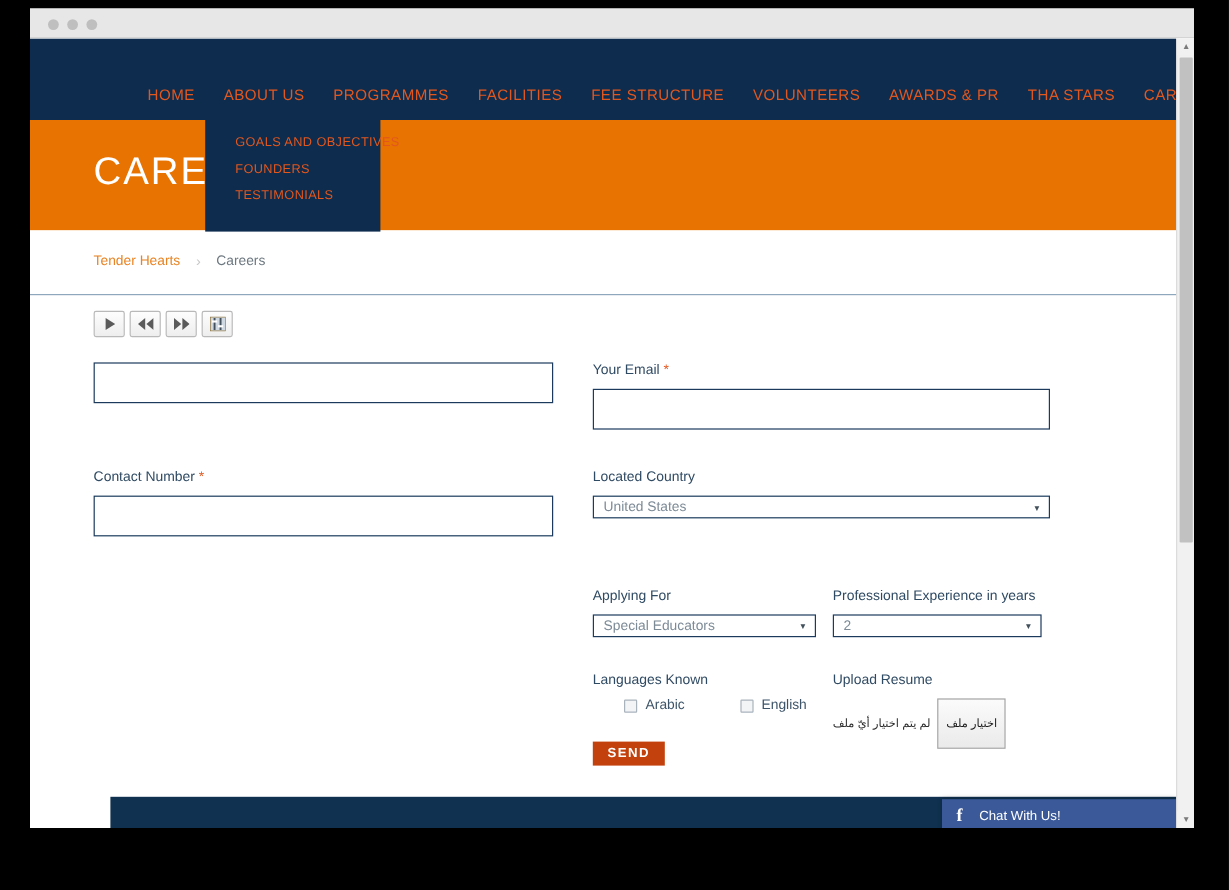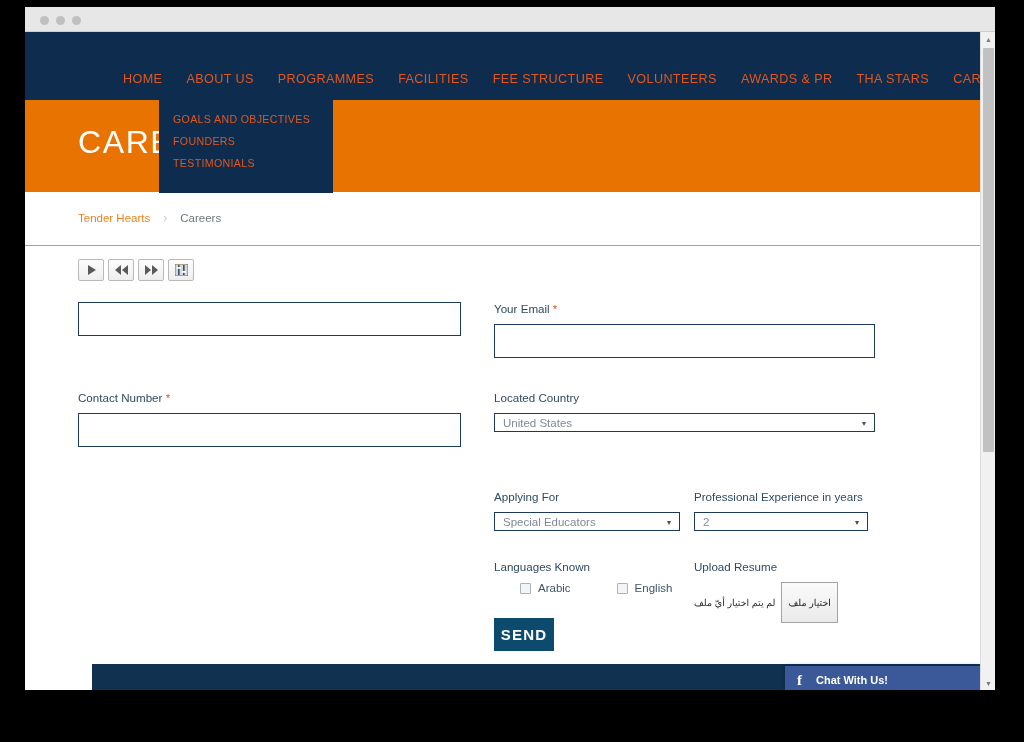--- a/index.html
+++ b/index.html
@@ -61,25 +61,26 @@
     letter-spacing: 0.4px;
     padding: 6px 12px;
     white-space: nowrap;
     cursor: pointer;
   }
   .nav-item.active { color: #e2571e; }
 
   
   #dropdown {
     position: absolute;
-    left: 134px; top: 68px;
-    width: 174px; height: 93px;
+    left: 146px; top: 68px;
+    width: 146px; height: 93px;
     background: #0d2c4e;
     z-index: 40;
     padding-top: 8px;
+    padding-left: 11px;
   }
   .dropdown-item {
     color: #e2571e;
     font-size: 10.6px;
     letter-spacing: 0.35px;
     padding: 5px 12px 5px 14px;
     white-space: nowrap;
     cursor: pointer;
   }
 
@@ -224,25 +225,25 @@
     white-space: nowrap;
   }
   #file-status {
     font-size: 9.5px;
     color: #2b2b2b;
     white-space: nowrap;
   }
 
   #send-button {
     position: absolute; left: 469px; top: 316px;
-    width: 60px; height: 33px;
-    background: #0c4a6e;
+    width: 60px; height: 20px;
+    background: #c2410c;
     color: #ffffff;
     border: none;
-    font-size: 15px;
+    font-size: 11px;
     font-weight: bold;
     letter-spacing: 1.2px;
     cursor: pointer;
     font-family: "Liberation Sans", sans-serif;
   }
 
   
   #footer {
     position: absolute; left: 67px; top: 632px;
     width: 888px; height: 26px;
@@ -262,21 +263,20 @@
   }
   #fb-icon {
     color: #ffffff;
     font-size: 15px;
     font-weight: bold;
     font-family: "Liberation Serif", serif;
   }
   #fb-label {
     color: #ffffff;
     font-size: 11px;
-    font-weight: bold;
   }
 
   
   #scrollbar {
     position: absolute; right: 0; top: 0;
     width: 15px; height: 658px;
     background: #f1f1f1;
     border-left: 1px solid #dcdcdc;
     z-index: 70;
   }

